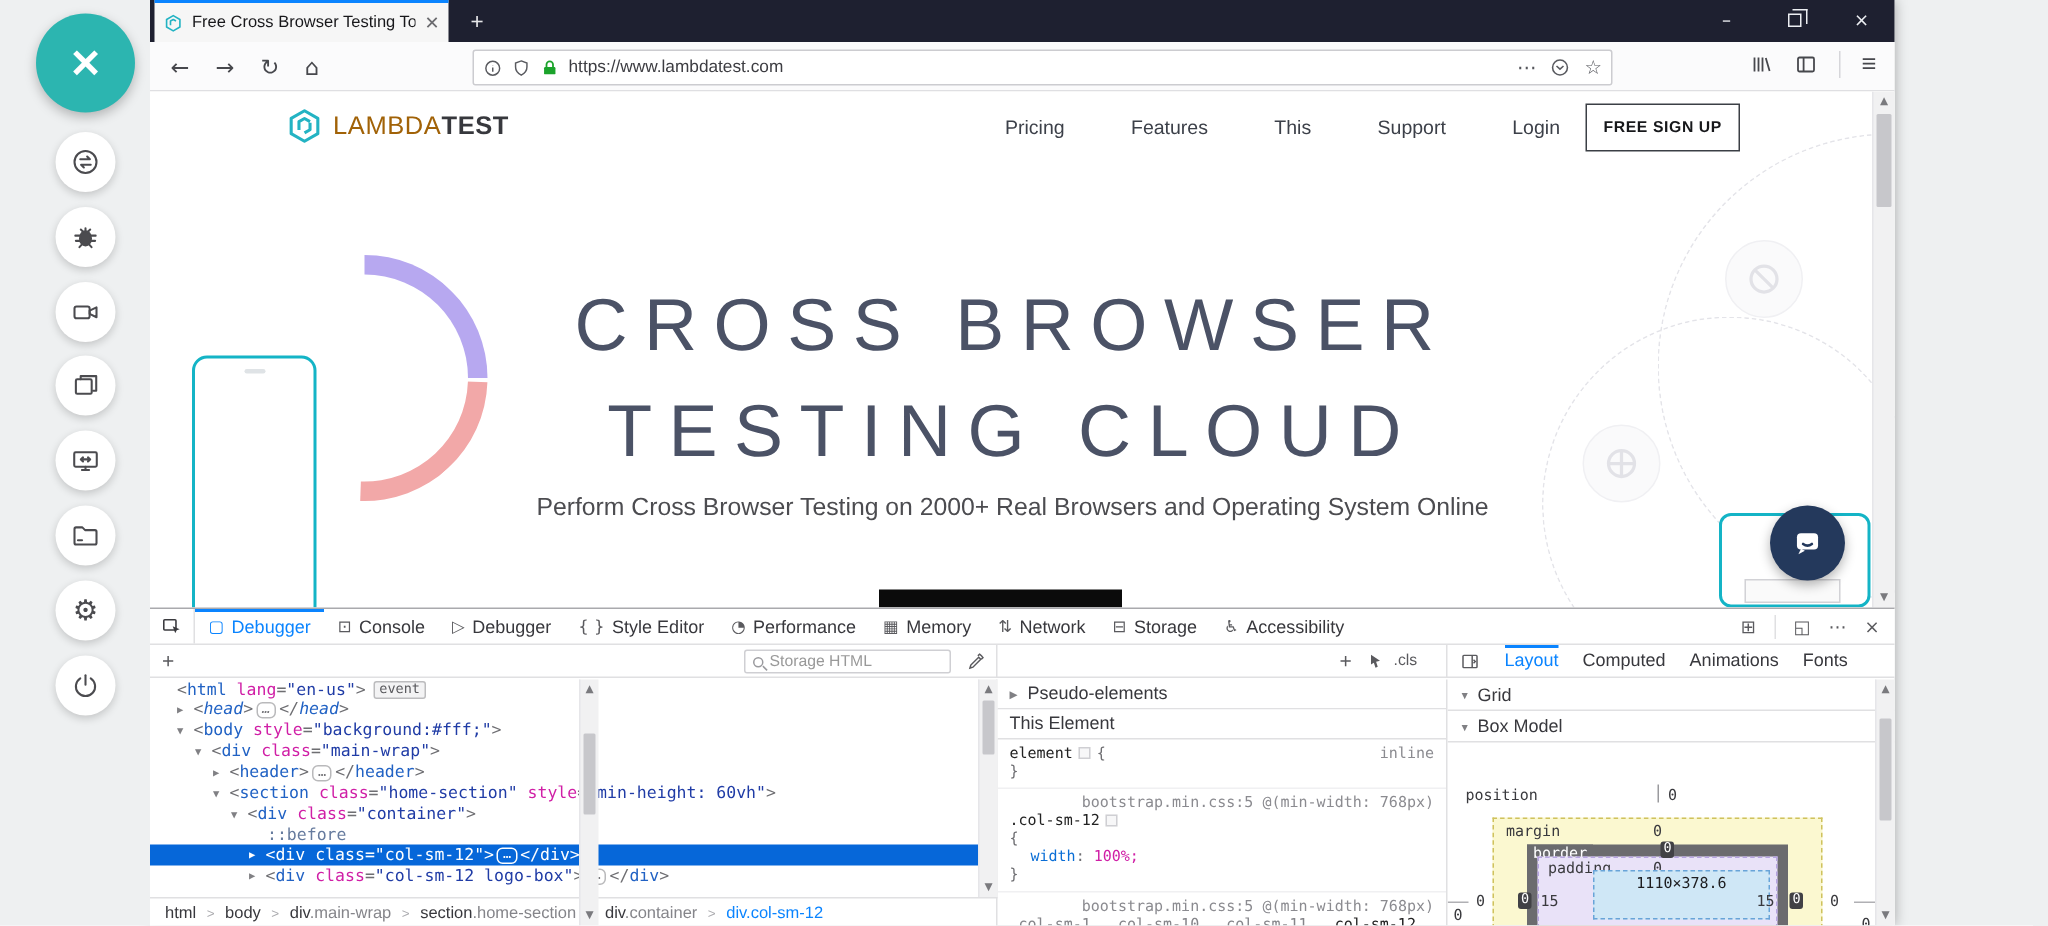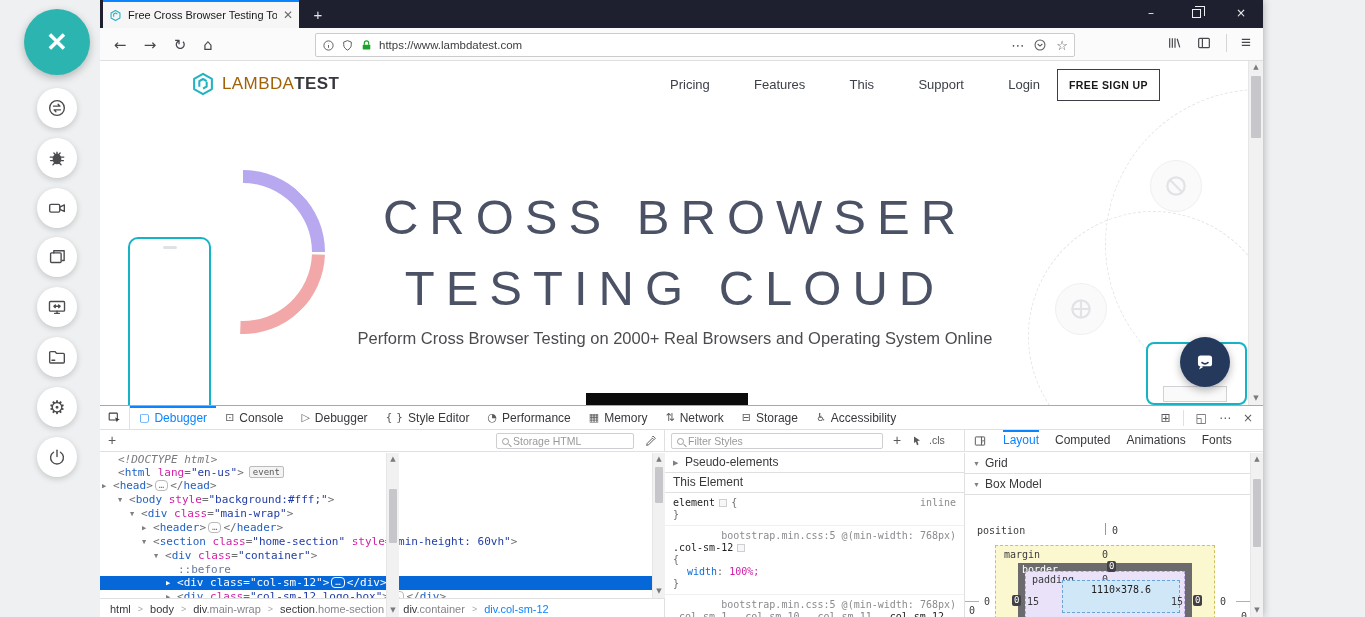--- a/index.html
+++ b/index.html
@@ -392,24 +392,20 @@
             <span>Storage HTML</span>
           </div>
           <svg style="position:absolute;left:544px;top:4px;" width="14" height="14" viewBox="0 0 24 24">
               <g style="stroke:#5a5a5e;stroke-width:1.7;fill:none;">
                 <path d="M4.5 19.5l1-3.4 9-9 2.4 2.4-9 9z"></path>
                 <path d="M13.6 5.6l1.9-1.9c1.5 1 2.9 2.4 3.9 3.9l-1.9 1.9"></path>
               </g>
             </svg>
         </div>
         <div class="dt-tb-mid">
-          <div class="dt-input" style="left:6px;width:212px;">
-            <span class="lens"></span>
-            <span>Filter Styles</span>
-          </div>
           <div class="dt-plus" style="left:228px;">+</div>
           <svg style="position:absolute;left:246px;top:5px;" width="12" height="12" viewBox="0 0 24 24">
               <path d="M6 3l12 8-5.2 1.2L15 19l-3 1.4-2.2-6.8L6 16z" fill="#5a5a5e"></path>
             </svg>
           <span style="position:absolute;left:264px;top:4px;font-size:10.5px;color:#5a5a5e;">.cls</span>
         </div>
         <div class="dt-tb-right" id="sideTabs">
           <svg width="14" height="14" viewBox="0 0 24 24" style="stroke:#5a5a5e;stroke-width:1.7;fill:none;">
               <rect x="4" y="5" width="16" height="14" rx="1"></rect>
               <path d="M14.5 5v14"></path>
@@ -418,23 +414,22 @@
         <span class="side-tab active">Layout</span>
             <span class="side-tab">Computed</span>
             <span class="side-tab">Animations</span>
             <span class="side-tab">Fonts</span>
           </div>
       </div>
 
       <div class="dt-panels">
 
         <div class="markup-panel" id="markup">
-            <div class="mline" style="padding-left: 18px;"><span class="seg-doc">&lt;!DOCTYPE html&gt;</span></div>
             <div class="mline" style="padding-left: 18px;"><span class="seg-p">&lt;</span><span class="seg-tag">html</span><span class="seg-attr"> lang</span><span class="seg-p">=</span><span class="seg-val">"en-us"</span><span class="seg-p">&gt;</span><span class="seg-badge">event</span></div>
-            <div class="mline" style="padding-left: 14px;"><span class="twisty">▶</span><span class="seg-p">&lt;</span><span class="seg-tag">head</span><span class="seg-p">&gt;</span><span class="seg-ell">…</span><span class="seg-p">&lt;/</span><span class="seg-tag">head</span><span class="seg-p">&gt;</span></div>
+            <div class="mline" style="padding-left: 30px; font-style: italic;"><span class="twisty">▶</span><span class="seg-p">&lt;</span><span class="seg-tag">head</span><span class="seg-p">&gt;</span><span class="seg-ell">…</span><span class="seg-p">&lt;/</span><span class="seg-tag">head</span><span class="seg-p">&gt;</span></div>
             <div class="mline" style="padding-left: 30px;"><span class="twisty">▼</span><span class="seg-p">&lt;</span><span class="seg-tag">body</span><span class="seg-attr"> style</span><span class="seg-p">=</span><span class="seg-val">"background:#fff;"</span><span class="seg-p">&gt;</span></div>
             <div class="mline" style="padding-left: 42px;"><span class="twisty">▼</span><span class="seg-p">&lt;</span><span class="seg-tag">div</span><span class="seg-attr"> class</span><span class="seg-p">=</span><span class="seg-val">"main-wrap"</span><span class="seg-p">&gt;</span></div>
             <div class="mline" style="padding-left: 54px;"><span class="twisty">▶</span><span class="seg-p">&lt;</span><span class="seg-tag">header</span><span class="seg-p">&gt;</span><span class="seg-ell">…</span><span class="seg-p">&lt;/</span><span class="seg-tag">header</span><span class="seg-p">&gt;</span></div>
             <div class="mline" style="padding-left: 54px;"><span class="twisty">▼</span><span class="seg-p">&lt;</span><span class="seg-tag">section</span><span class="seg-attr"> class</span><span class="seg-p">=</span><span class="seg-val">"home-section"</span><span class="seg-attr"> style</span><span class="seg-p">=</span><span class="seg-val">"min-height: 60vh"</span><span class="seg-p">&gt;</span></div>
             <div class="mline" style="padding-left: 66px;"><span class="twisty">▼</span><span class="seg-p">&lt;</span><span class="seg-tag">div</span><span class="seg-attr"> class</span><span class="seg-p">=</span><span class="seg-val">"container"</span><span class="seg-p">&gt;</span></div>
             <div class="mline" style="padding-left: 78px;"><span class="seg-pseudo">::before</span></div>
             <div class="mline sel" style="padding-left: 78px;"><span class="twisty">▶</span><span class="seg-p">&lt;</span><span class="seg-tag">div</span><span class="seg-attr"> class</span><span class="seg-p">=</span><span class="seg-val">"col-sm-12"</span><span class="seg-p">&gt;</span><span class="seg-ell">…</span><span class="seg-p">&lt;/</span><span class="seg-tag">div</span><span class="seg-p">&gt;</span></div>
             <div class="mline" style="padding-left: 78px;"><span class="twisty">▶</span><span class="seg-p">&lt;</span><span class="seg-tag">div</span><span class="seg-attr"> class</span><span class="seg-p">=</span><span class="seg-val">"col-sm-12 logo-box"</span><span class="seg-p">&gt;</span><span class="seg-ell">…</span><span class="seg-p">&lt;/</span><span class="seg-tag">div</span><span class="seg-p">&gt;</span></div>
           </div>
         <div class="sb" style="left:552px;top:0;height:145px;width:13px;">

